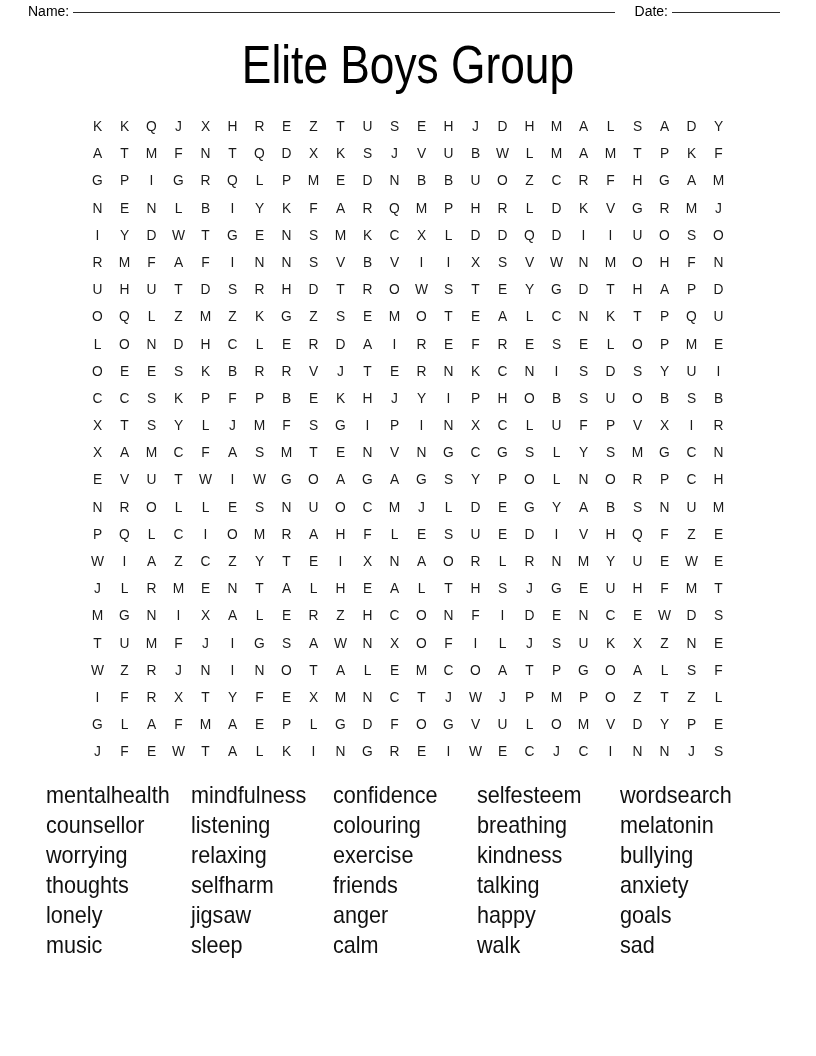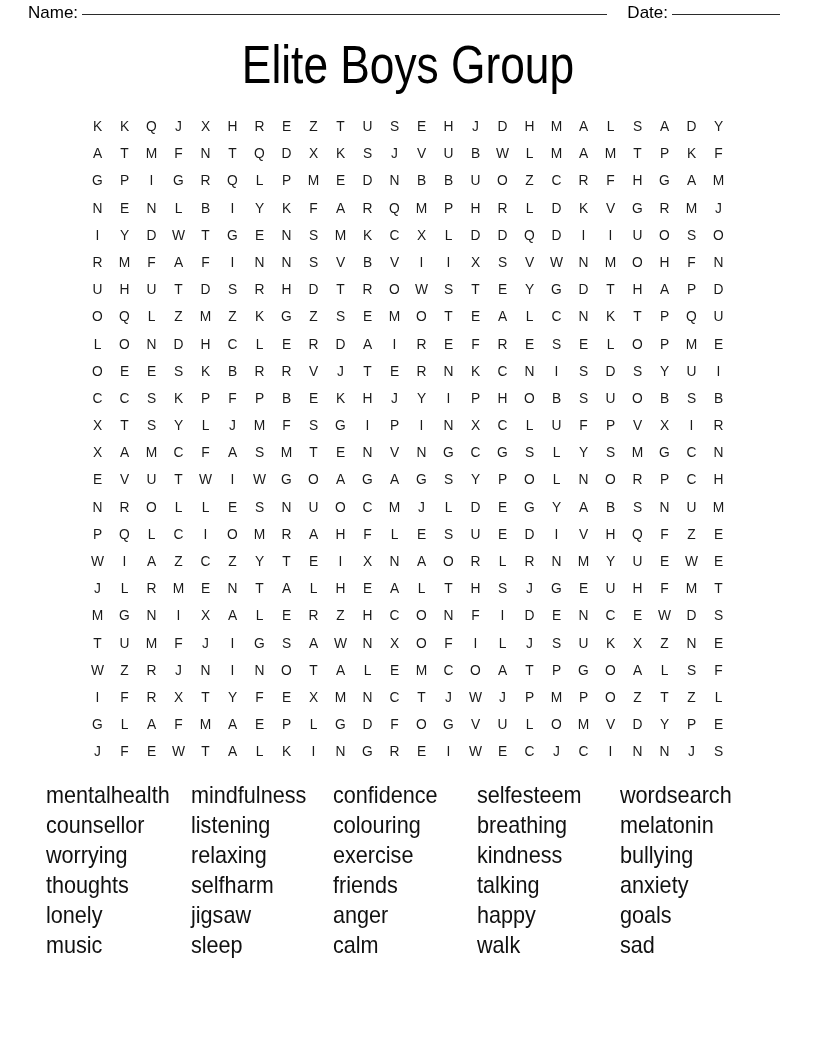--- a/index.html
+++ b/index.html
@@ -20,21 +20,21 @@
   .header {
     position: absolute;
     top: 3px;
     left: 0;
     width: 816px;
     height: 26px;
     display: flex;
     align-items: baseline;
     padding: 0 36px 0 28px;
     box-sizing: border-box;
-    font-size: 17px;
+    font-size: 14px;
     font-family: "Liberation Sans", sans-serif;
   }
   .hdr-label {
     white-space: pre;
   }
   .rule {
     display: inline-block;
     border-bottom: 1px solid #2b2b2b;
     position: relative;
     top: -3px;

